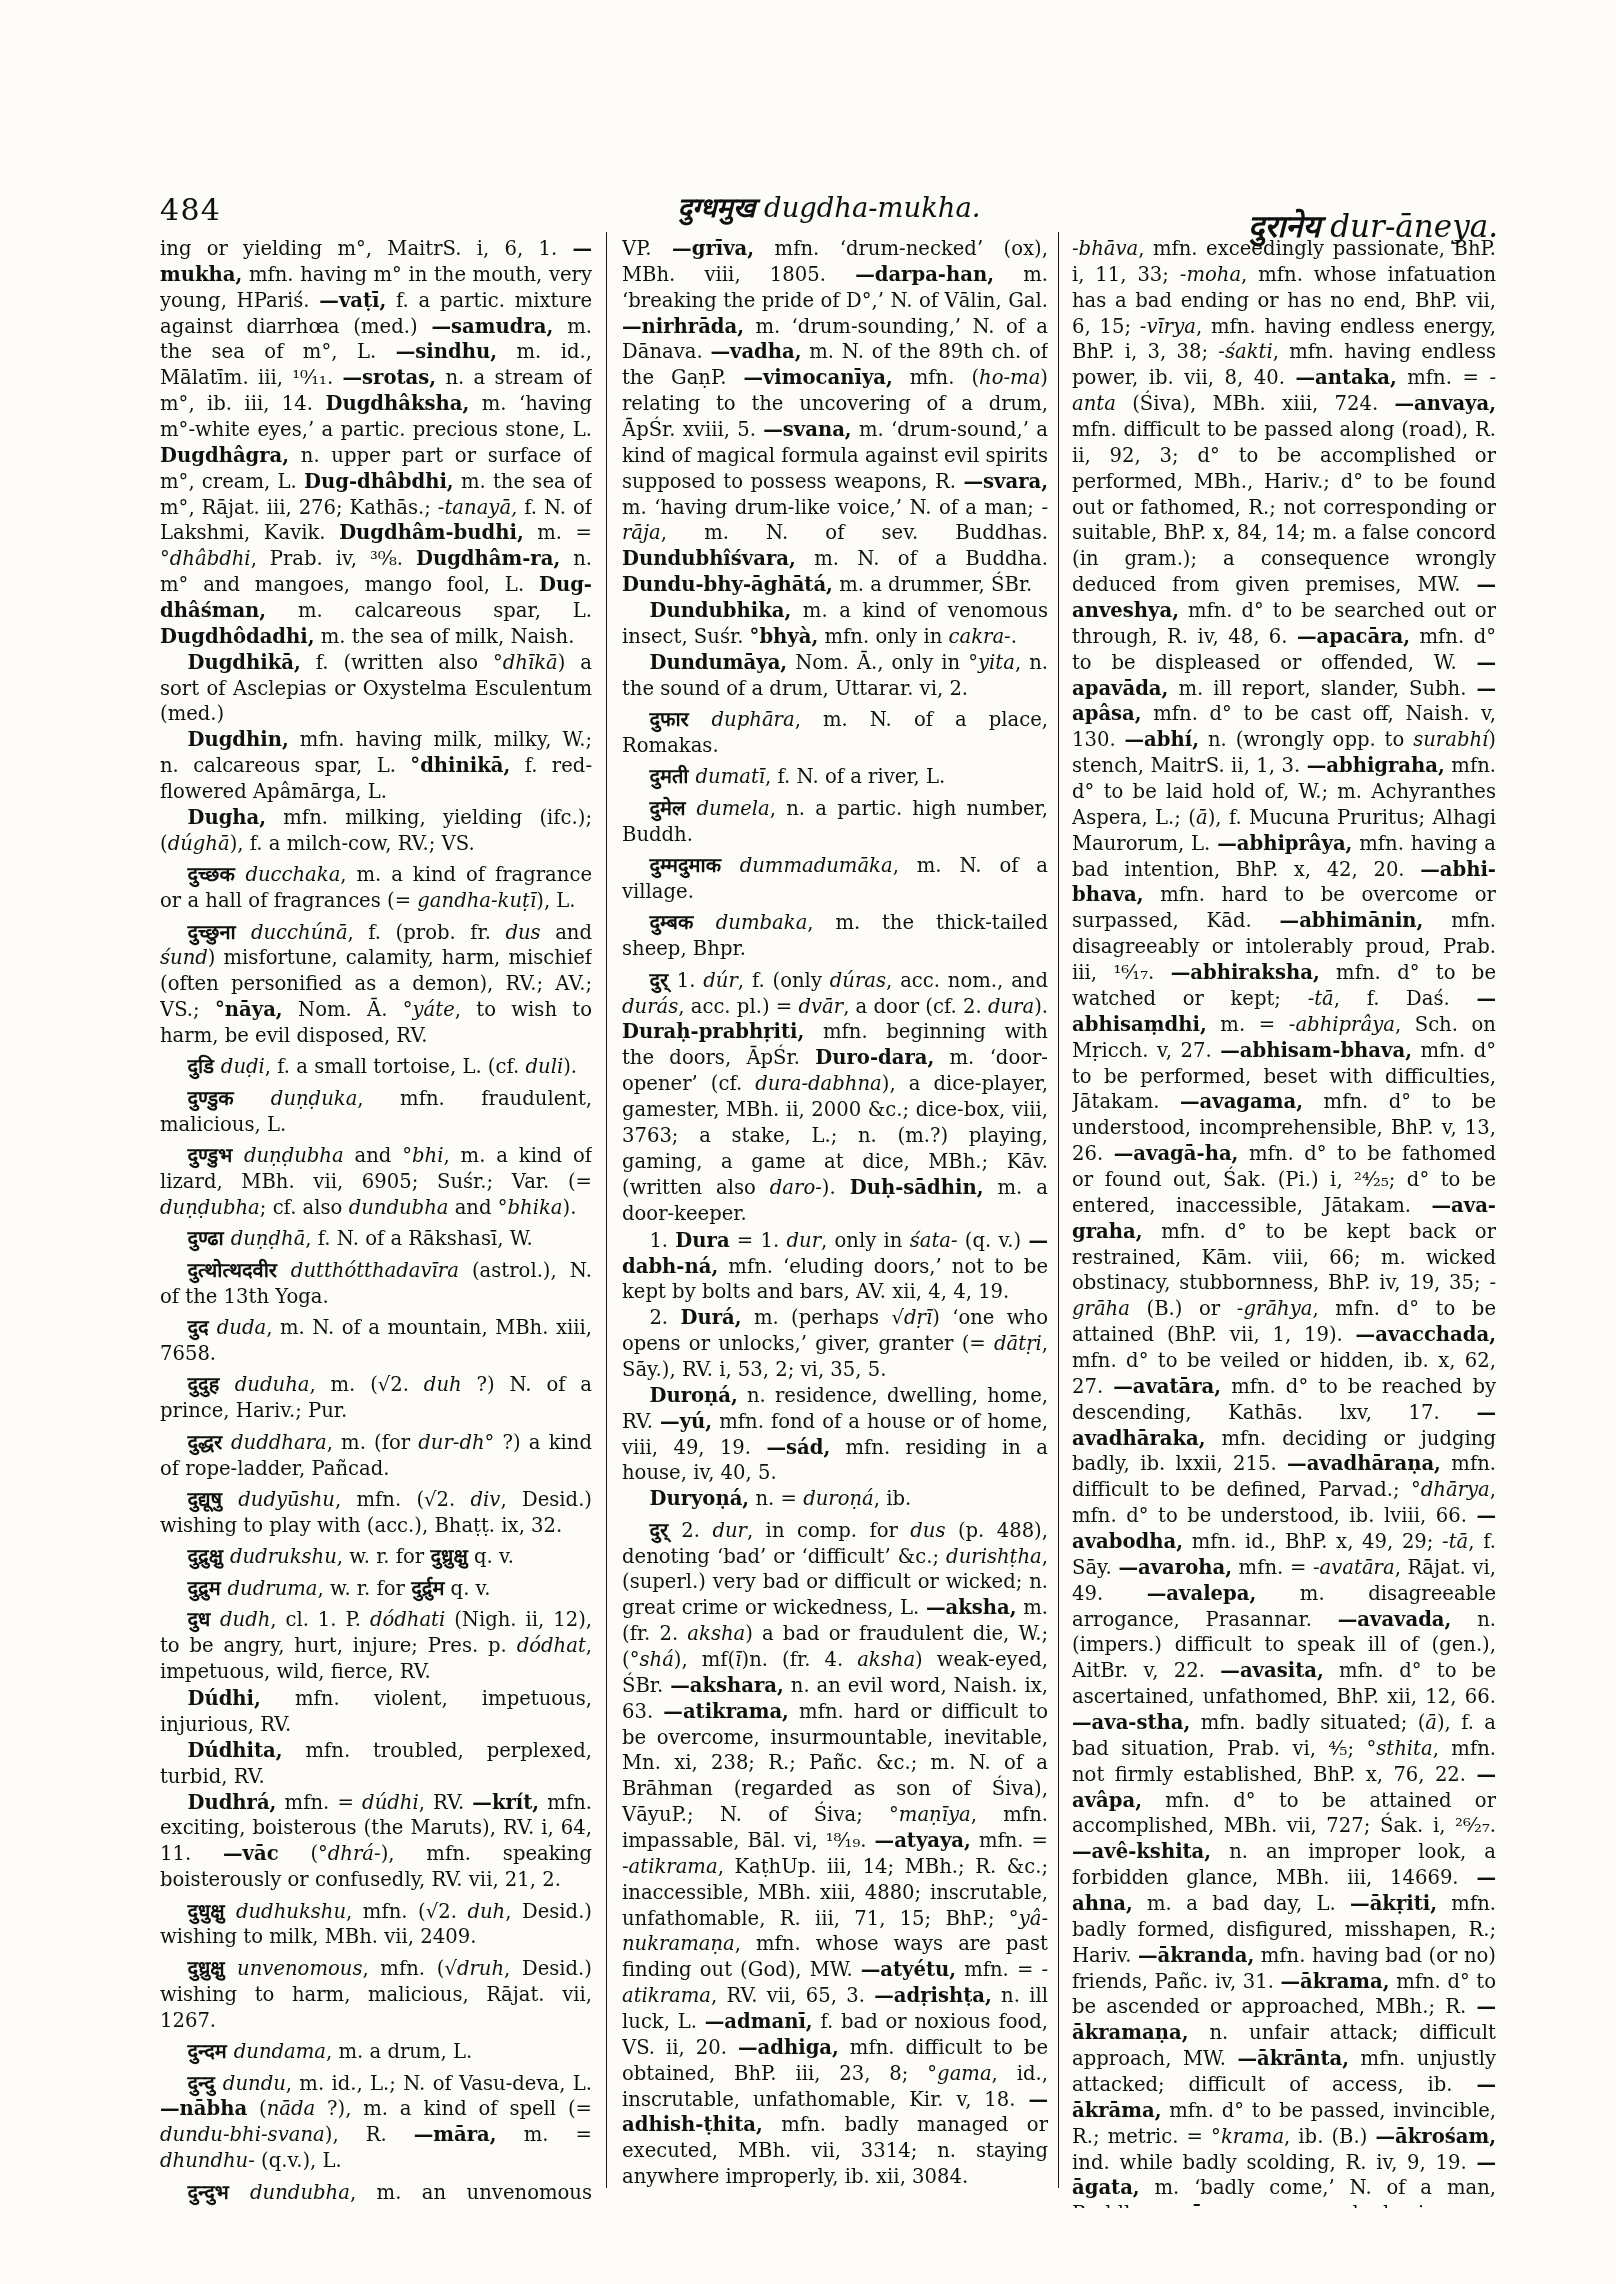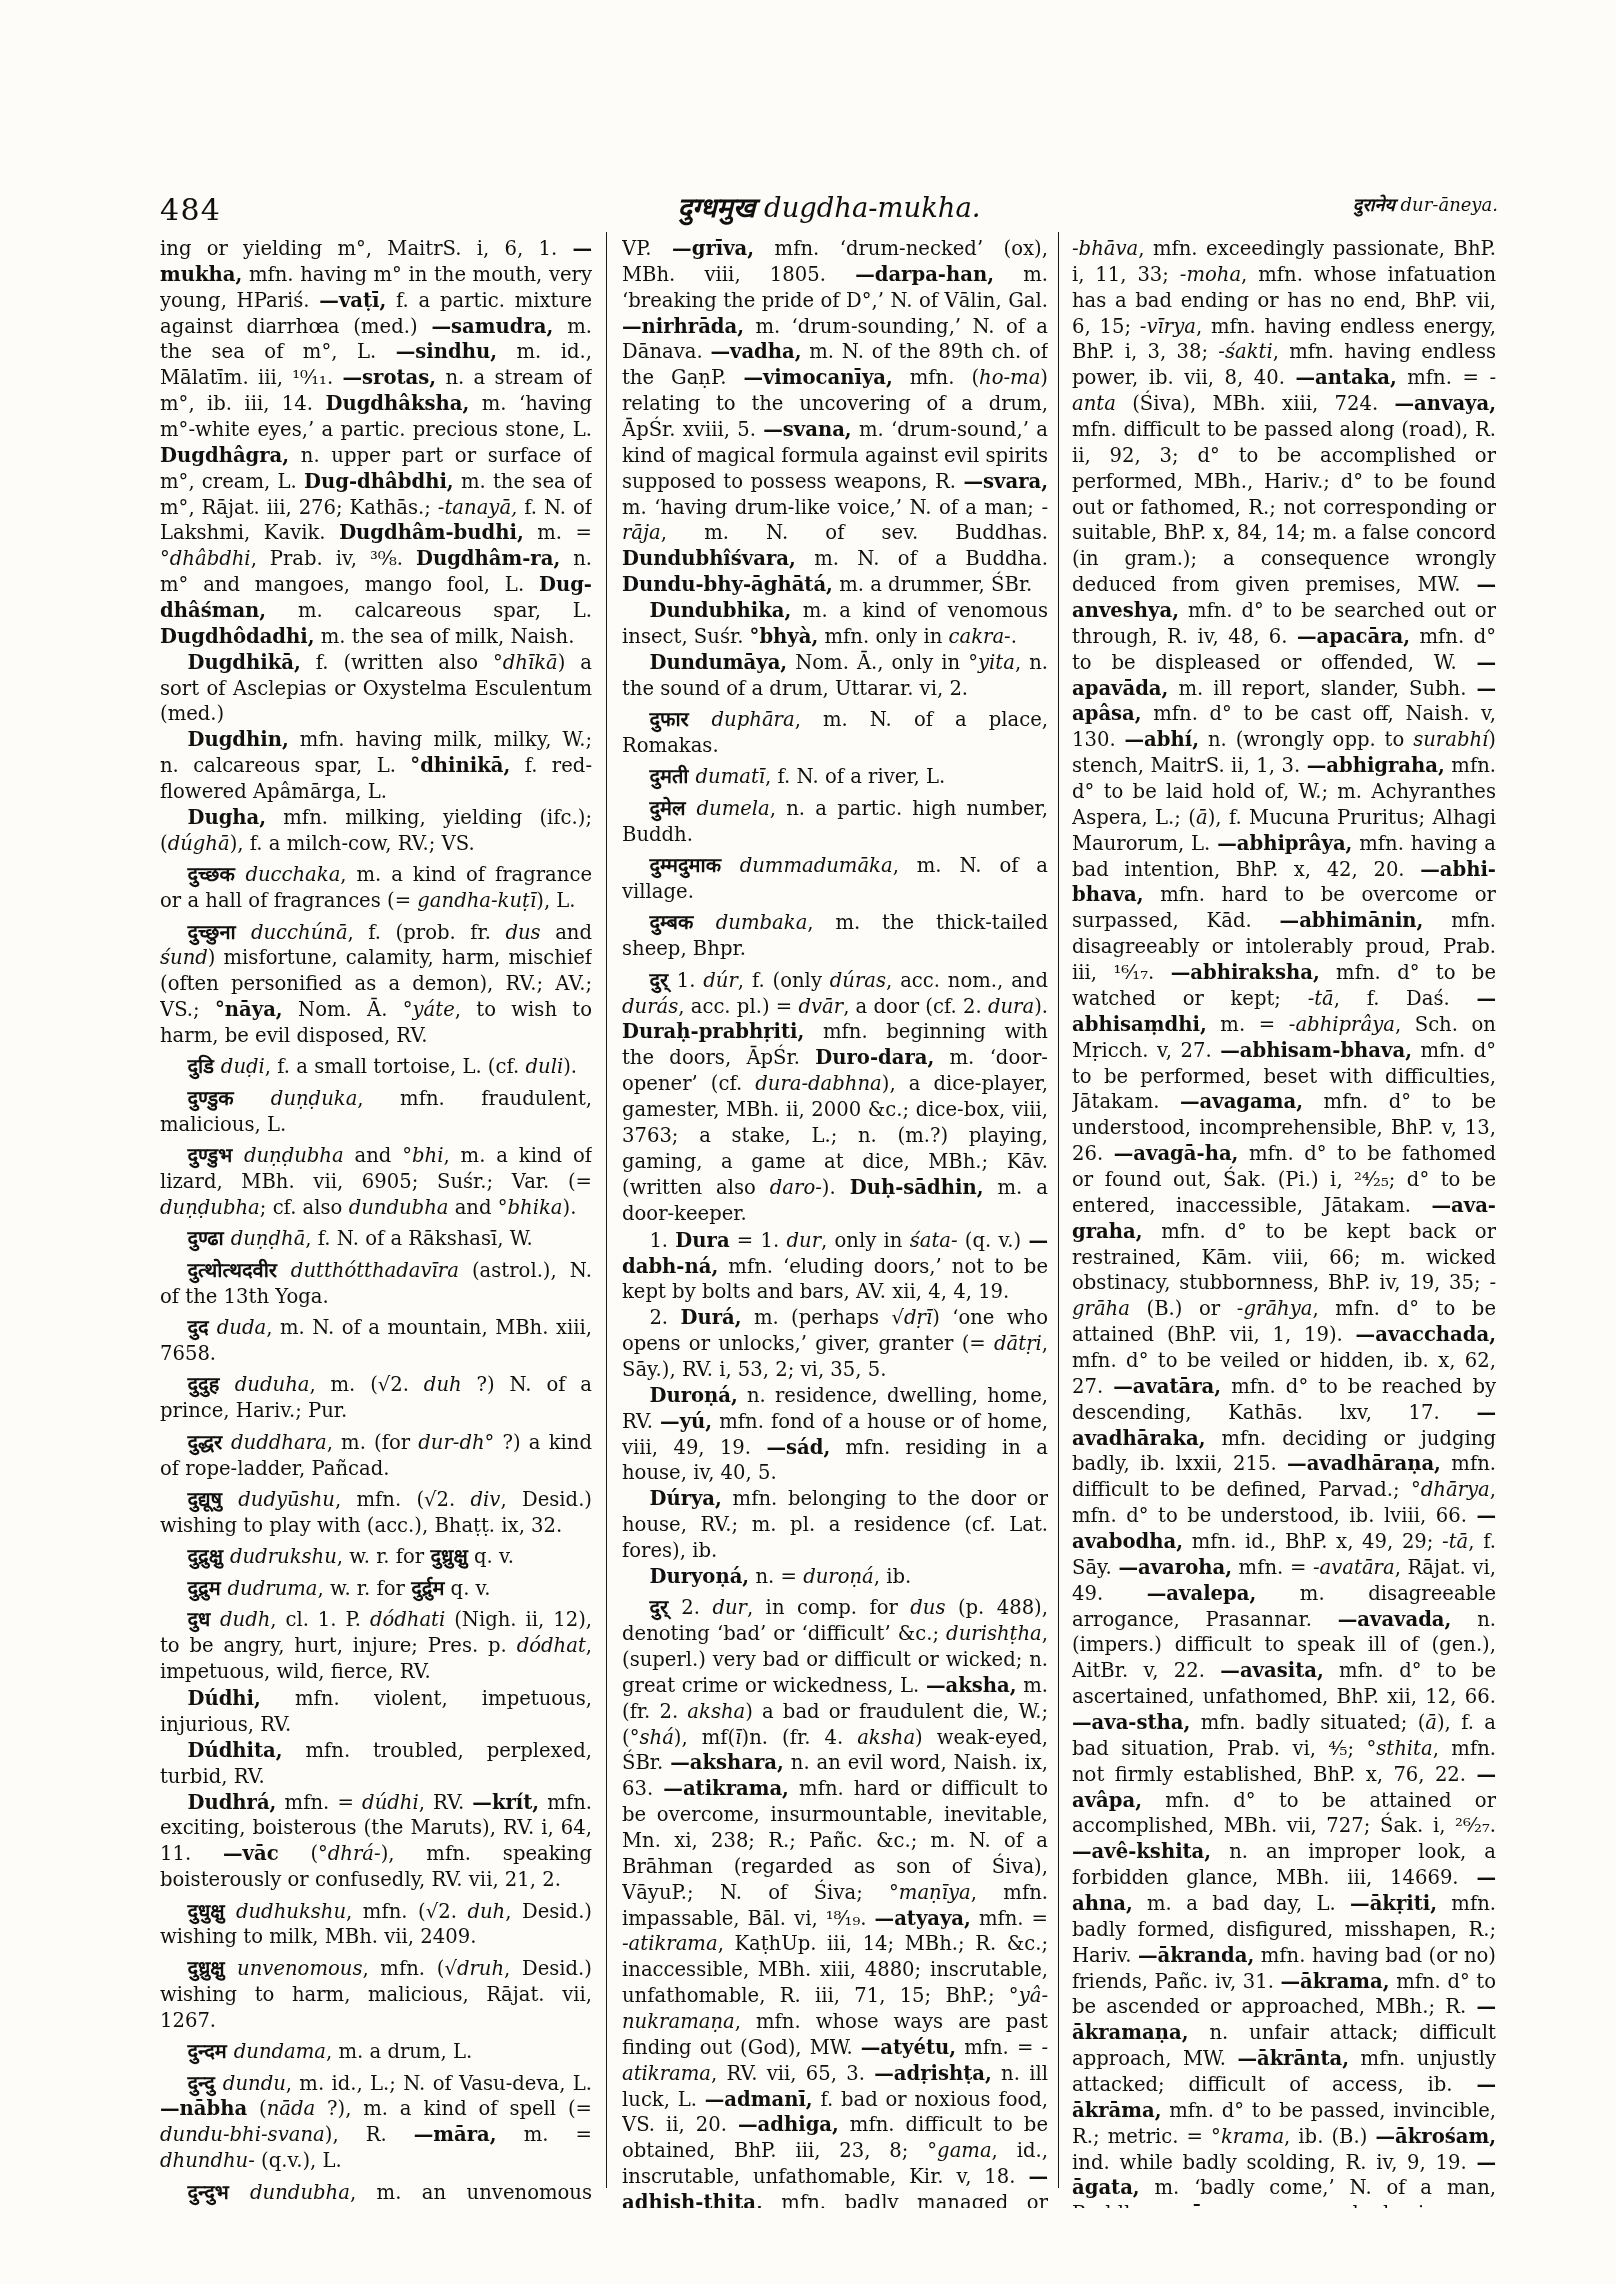--- a/index.html
+++ b/index.html
@@ -2,21 +2,21 @@
 <html style="font-size:10.4px"><head>
 <meta charset="utf-8">
 <style>
   html,body{margin:0;padding:0;background:#e8e6e0;}
   #page{position:relative;width:1616px;height:2284px;background:#fdfcf8;overflow:hidden;
         font-family:"DejaVu Serif","Liberation Serif",serif;color:#101010;}
   
   #hdr{position:absolute;top:188px;left:160px;right:118px;height:46px;}
   #pageno{position:absolute;left:0;top:3.9px;font-size:30px;letter-spacing:1.3px;}
   #hdr-center{position:absolute;left:0;right:0;top:0;text-align:center;font-size:27.4px;}
-  #hdr-right{position:absolute;right:0;top:4px;font-size:18px;}
+  #hdr-right{position:absolute;right:0;top:16px;font-size:31px;}
   .dev{font-family:"DejaVu Sans","Liberation Sans",sans-serif;font-weight:bold;font-style:italic;}
   .hdr-translit{font-style:italic;}
   
   .col{position:absolute;top:236px;height:1972px;overflow:hidden;text-align:justify;
        font-size:19.6px;line-height:1.32;}
   #col0{left:160px;width:432px;}
   #col1{left:622px;width:426px;}
   #col2{left:1072px;width:424px;}
   .gutter{position:absolute;top:232px;height:1956px;width:1.3px;background:#1a1a1a;}
   #gut1{left:606px;}
@@ -85,21 +85,20 @@
       <p class="para ind"><span class="rb">Dundumāya,</span><span class="rn"> Nom. Ā., only in </span><span class="ri">°yita</span><span class="rn">, n. the sound of a drum, Uttarar. vi, 2.</span></p>
       <p class="para ind ent"><span class="rd">दुफार </span><span class="ri">duphāra</span><span class="rn">, m. N. of a place, Romakas.</span></p>
       <p class="para ind ent"><span class="rd">दुमती </span><span class="ri">dumatī</span><span class="rn">, f. N. of a river, L.</span></p>
       <p class="para ind ent"><span class="rd">दुमेल </span><span class="ri">dumela</span><span class="rn">, n. a partic. high number, Buddh.</span></p>
       <p class="para ind ent"><span class="rd">दुम्मदुमाक </span><span class="ri">dummadumāka</span><span class="rn">, m. N. of a village.</span></p>
       <p class="para ind ent"><span class="rd">दुम्बक </span><span class="ri">dumbaka</span><span class="rn">, m. the thick-tailed sheep, Bhpr.</span></p>
       <p class="para ind ent"><span class="rd">दुर् </span><span class="rn">1. </span><span class="ri">dúr</span><span class="rn">, f. (only </span><span class="ri">dúras</span><span class="rn">, acc. nom., and </span><span class="ri">durás</span><span class="rn">, acc. pl.) = </span><span class="ri">dvār</span><span class="rn">, a door (cf. 2. </span><span class="ri">dura</span><span class="rn">). </span><span class="rb">Duraḥ-prabhṛiti,</span><span class="rn"> mfn. beginning with the doors, ĀpŚr. </span><span class="rb">Duro-dara,</span><span class="rn"> m. ‘door-opener’ (cf. </span><span class="ri">dura-dabhna</span><span class="rn">), a dice-player, gamester, MBh. ii, 2000 &amp;c.; dice-box, viii, 3763; a stake, L.; n. (m.?) playing, gaming, a game at dice, MBh.; Kāv. (written also </span><span class="ri">daro-</span><span class="rn">). </span><span class="rb">Duḥ-sādhin,</span><span class="rn"> m. a door-keeper.</span></p>
       <p class="para ind"><span class="rn">1. </span><span class="rb">Dura</span><span class="rn"> = 1. </span><span class="ri">dur</span><span class="rn">, only in </span><span class="ri">śata-</span><span class="rn"> (q. v.) </span><span class="rb">—dabh-ná,</span><span class="rn"> mfn. ‘eluding doors,’ not to be kept by bolts and bars, AV. xii, 4, 4, 19.</span></p>
       <p class="para ind"><span class="rn">2. </span><span class="rb">Durá,</span><span class="rn"> m. (perhaps √</span><span class="ri">dṛī</span><span class="rn">) ‘one who opens or unlocks,’ giver, granter (= </span><span class="ri">dātṛi</span><span class="rn">, Sāy.), RV. i, 53, 2; vi, 35, 5.</span></p>
       <p class="para ind"><span class="rb">Duroṇá,</span><span class="rn"> n. residence, dwelling, home, RV. </span><span class="rb">—yú,</span><span class="rn"> mfn. fond of a house or of home, viii, 49, 19. </span><span class="rb">—sád,</span><span class="rn"> mfn. residing in a house, iv, 40, 5.</span></p>
-      <p class="para ind"><span class="rb">Dúrya,</span><span class="rn"> mfn. belonging to the door or house, RV.; m. pl. a residence (cf. Lat. fores), ib.</span></p>
       <p class="para ind"><span class="rb">Duryoṇá,</span><span class="rn"> n. = </span><span class="ri">duroṇá</span><span class="rn">, ib.</span></p>
       <p class="para ind ent"><span class="rd">दुर् </span><span class="rn">2. </span><span class="ri">dur</span><span class="rn">, in comp. for </span><span class="ri">dus</span><span class="rn"> (p. 488), denoting ‘bad’ or ‘difficult’ &amp;c.; </span><span class="ri">durishṭha</span><span class="rn">, (superl.) very bad or difficult or wicked; n. great crime or wickedness, L. </span><span class="rb">—aksha,</span><span class="rn"> m. (fr. 2. </span><span class="ri">aksha</span><span class="rn">) a bad or fraudulent die, W.; (</span><span class="ri">°shá</span><span class="rn">), mf(</span><span class="ri">ī</span><span class="rn">)n. (fr. 4. </span><span class="ri">aksha</span><span class="rn">) weak-eyed, ŚBr. </span><span class="rb">—akshara,</span><span class="rn"> n. an evil word, Naish. ix, 63. </span><span class="rb">—atikrama,</span><span class="rn"> mfn. hard or difficult to be overcome, insurmountable, inevitable, Mn. xi, 238; R.; Pañc. &amp;c.; m. N. of a Brāhman (regarded as son of Śiva), VāyuP.; N. of Śiva; </span><span class="ri">°maṇīya</span><span class="rn">, mfn. impassable, Bāl. vi, ¹⁸⁄₁₉. </span><span class="rb">—atyaya,</span><span class="rn"> mfn. = </span><span class="ri">-atikrama</span><span class="rn">, KaṭhUp. iii, 14; MBh.; R. &amp;c.; inaccessible, MBh. xiii, 4880; inscrutable, unfathomable, R. iii, 71, 15; BhP.; </span><span class="ri">°yâ-nukramaṇa</span><span class="rn">, mfn. whose ways are past finding out (God), MW. </span><span class="rb">—atyétu,</span><span class="rn"> mfn. = </span><span class="ri">-atikrama</span><span class="rn">, RV. vii, 65, 3. </span><span class="rb">—adṛishṭa,</span><span class="rn"> n. ill luck, L. </span><span class="rb">—admanī,</span><span class="rn"> f. bad or noxious food, VS. ii, 20. </span><span class="rb">—adhiga,</span><span class="rn"> mfn. difficult to be obtained, BhP. iii, 23, 8; </span><span class="ri">°gama</span><span class="rn">, id., inscrutable, unfathomable, Kir. v, 18. </span><span class="rb">—adhish-ṭhita,</span><span class="rn"> mfn. badly managed or executed, MBh. vii, 3314; n. staying anywhere improperly, ib. xii, 3084. </span></p>
     </div>
   <div class="col" id="col2">
       <p class="para"><span class="ri">-bhāva</span><span class="rn">, mfn. exceedingly passionate, BhP. i, 11, 33; </span><span class="ri">-moha</span><span class="rn">, mfn. whose infatuation has a bad ending or has no end, BhP. vii, 6, 15; </span><span class="ri">-vīrya</span><span class="rn">, mfn. having endless energy, BhP. i, 3, 38; </span><span class="ri">-śakti</span><span class="rn">, mfn. having endless power, ib. vii, 8, 40. </span><span class="rb">—antaka,</span><span class="rn"> mfn. = </span><span class="ri">-anta</span><span class="rn"> (Śiva), MBh. xiii, 724. </span><span class="rb">—anvaya,</span><span class="rn"> mfn. difficult to be passed along (road), R. ii, 92, 3; d° to be accomplished or performed, MBh., Hariv.; d° to be found out or fathomed, R.; not corresponding or suitable, BhP. x, 84, 14; m. a false concord (in gram.); a consequence wrongly deduced from given premises, MW. </span><span class="rb">—anveshya,</span><span class="rn"> mfn. d° to be searched out or through, R. iv, 48, 6. </span><span class="rb">—apacāra,</span><span class="rn"> mfn. d° to be displeased or offended, W. </span><span class="rb">—apavāda,</span><span class="rn"> m. ill report, slander, Subh. </span><span class="rb">—apâsa,</span><span class="rn"> mfn. d° to be cast off, Naish. v, 130. </span><span class="rb">—abhí,</span><span class="rn"> n. (wrongly opp. to </span><span class="ri">surabhí</span><span class="rn">) stench, MaitrS. ii, 1, 3. </span><span class="rb">—abhigraha,</span><span class="rn"> mfn. d° to be laid hold of, W.; m. Achyranthes Aspera, L.; (</span><span class="ri">ā</span><span class="rn">), f. Mucuna Pruritus; Alhagi Maurorum, L. </span><span class="rb">—abhiprâya,</span><span class="rn"> mfn. having a bad intention, BhP. x, 42, 20. </span><span class="rb">—abhi-bhava,</span><span class="rn"> mfn. hard to be overcome or surpassed, Kād. </span><span class="rb">—abhimānin,</span><span class="rn"> mfn. disagreeably or intolerably proud, Prab. iii, ¹⁶⁄₁₇. </span><span class="rb">—abhiraksha,</span><span class="rn"> mfn. d° to be watched or kept; </span><span class="ri">-tā</span><span class="rn">, f. Daś. </span><span class="rb">—abhisaṃdhi,</span><span class="rn"> m. = </span><span class="ri">-abhiprâya</span><span class="rn">, Sch. on Mṛicch. v, 27. </span><span class="rb">—abhisam-bhava,</span><span class="rn"> mfn. d° to be performed, beset with difficulties, Jātakam. </span><span class="rb">—avagama,</span><span class="rn"> mfn. d° to be understood, incomprehensible, BhP. v, 13, 26. </span><span class="rb">—avagā-ha,</span><span class="rn"> mfn. d° to be fathomed or found out, Śak. (Pi.) i, ²⁴⁄₂₅; d° to be entered, inaccessible, Jātakam. </span><span class="rb">—ava-graha,</span><span class="rn"> mfn. d° to be kept back or restrained, Kām. viii, 66; m. wicked obstinacy, stubbornness, BhP. iv, 19, 35; </span><span class="ri">-grāha</span><span class="rn"> (B.) or </span><span class="ri">-grāhya</span><span class="rn">, mfn. d° to be attained (BhP. vii, 1, 19). </span><span class="rb">—avacchada,</span><span class="rn"> mfn. d° to be veiled or hidden, ib. x, 62, 27. </span><span class="rb">—avatāra,</span><span class="rn"> mfn. d° to be reached by descending, Kathās. lxv, 17. </span><span class="rb">—avadhāraka,</span><span class="rn"> mfn. deciding or judging badly, ib. lxxii, 215. </span><span class="rb">—avadhāraṇa,</span><span class="rn"> mfn. difficult to be defined, Parvad.; </span><span class="ri">°dhārya</span><span class="rn">, mfn. d° to be understood, ib. lviii, 66. </span><span class="rb">—avabodha,</span><span class="rn"> mfn. id., BhP. x, 49, 29; </span><span class="ri">-tā</span><span class="rn">, f. Sāy. </span><span class="rb">—avaroha,</span><span class="rn"> mfn. = </span><span class="ri">-avatāra</span><span class="rn">, Rājat. vi, 49. </span><span class="rb">—avalepa,</span><span class="rn"> m. disagreeable arrogance, Prasannar. </span><span class="rb">—avavada,</span><span class="rn"> n. (impers.) difficult to speak ill of (gen.), AitBr. v, 22. </span><span class="rb">—avasita,</span><span class="rn"> mfn. d° to be ascertained, unfathomed, BhP. xii, 12, 66. </span><span class="rb">—ava-stha,</span><span class="rn"> mfn. badly situated; (</span><span class="ri">ā</span><span class="rn">), f. a bad situation, Prab. vi, ⁴⁄₅; </span><span class="ri">°sthita</span><span class="rn">, mfn. not firmly established, BhP. x, 76, 22. </span><span class="rb">—avâpa,</span><span class="rn"> mfn. d° to be attained or accomplished, MBh. vii, 727; Śak. i, ²⁶⁄₂₇. </span><span class="rb">—avê-kshita,</span><span class="rn"> n. an improper look, a forbidden glance, MBh. iii, 14669. </span><span class="rb">—ahna,</span><span class="rn"> m. a bad day, L. </span><span class="rb">—ākṛiti,</span><span class="rn"> mfn. badly formed, disfigured, misshapen, R.; Hariv. </span><span class="rb">—ākranda,</span><span class="rn"> mfn. having bad (or no) friends, Pañc. iv, 31. </span><span class="rb">—ākrama,</span><span class="rn"> mfn. d° to be ascended or approached, MBh.; R. </span><span class="rb">—ākramaṇa,</span><span class="rn"> n. unfair attack; difficult approach, MW. </span><span class="rb">—ākrānta,</span><span class="rn"> mfn. unjustly attacked; difficult of access, ib. </span><span class="rb">—ākrāma,</span><span class="rn"> mfn. d° to be passed, invincible, R.; metric. = </span><span class="ri">°krama</span><span class="rn">, ib. (B.) </span><span class="rb">—ākrośam,</span><span class="rn"> ind. while badly scolding, R. iv, 9, 19. </span><span class="rb">—āgata,</span><span class="rn"> m. ‘badly come,’ N. of a man, Buddh. </span><span class="rb">—āgama,</span><span class="rn"> m. bad income, improper gain, MBh. v, 1513. </span></p>
     </div>
 
 </div>
 
 

